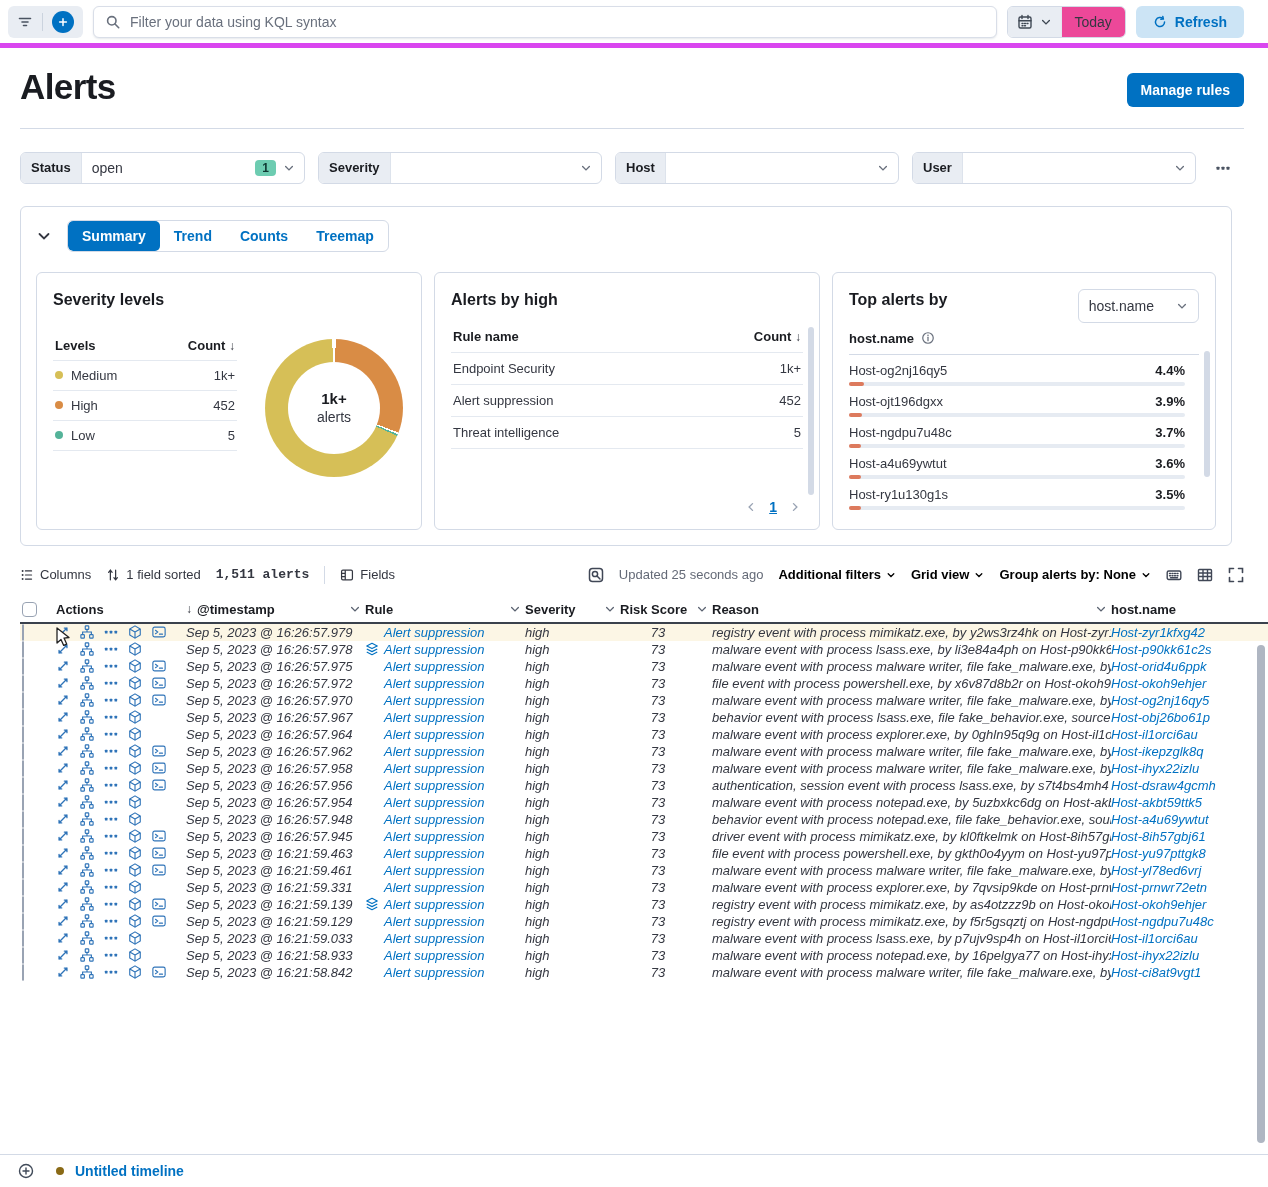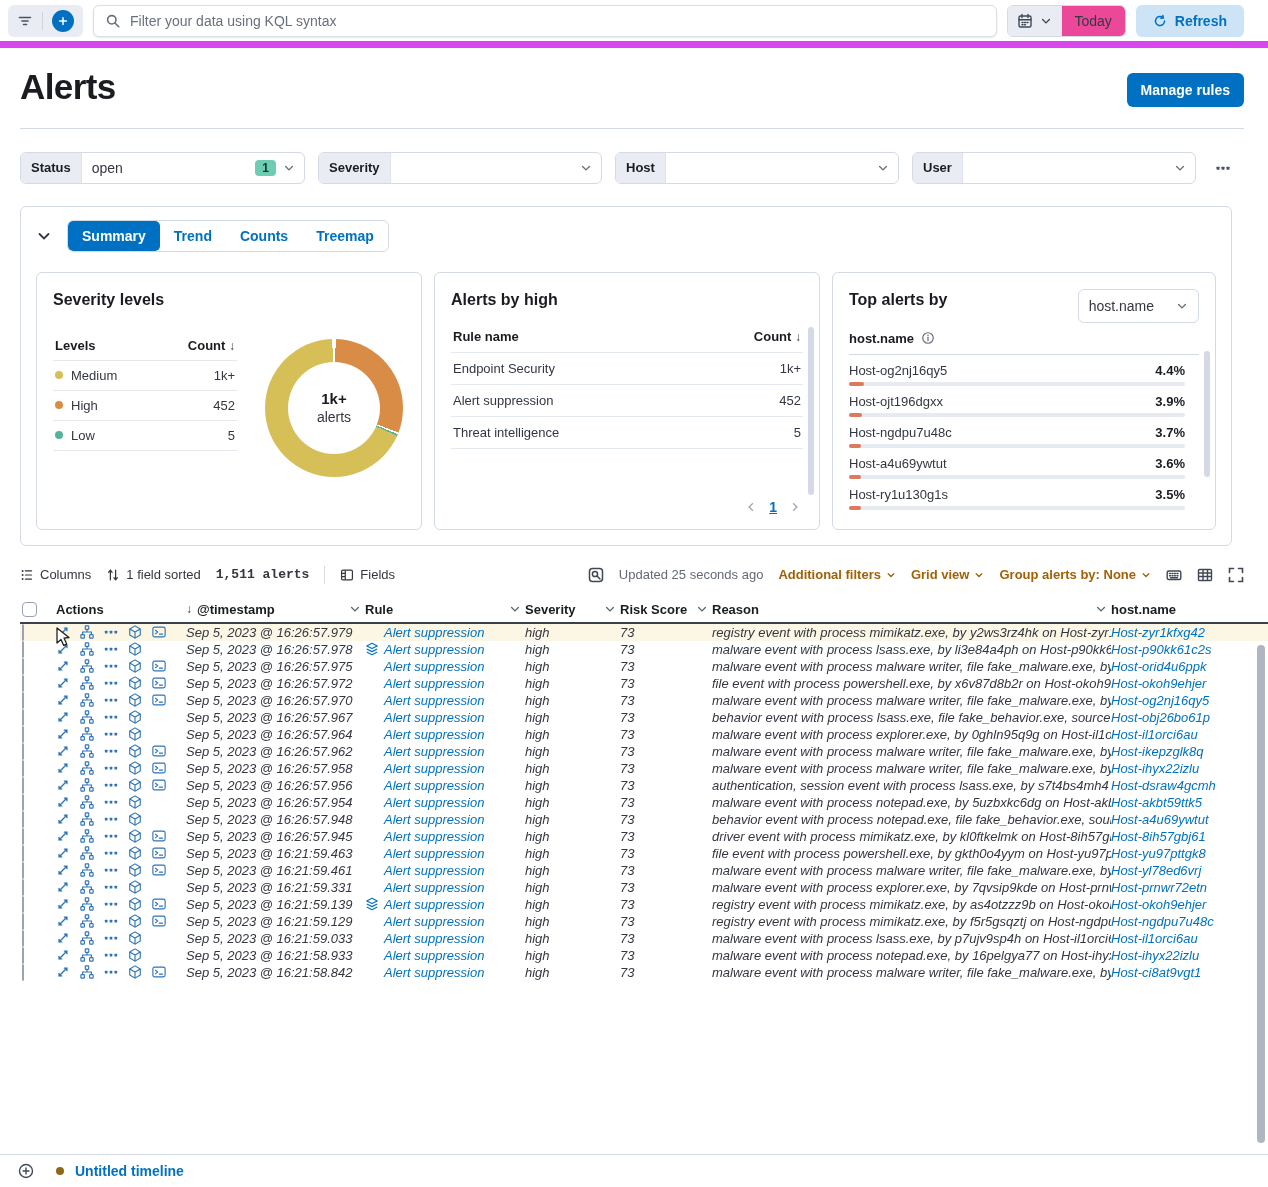--- a/index.html
+++ b/index.html
@@ -6,21 +6,21 @@
   html,body { margin:0; padding:0; }
   body {
     width:1268px; height:1187px; position:relative; overflow:hidden;
     font-family:"Liberation Sans", sans-serif; color:#343741; background:#fff;
     font-size:13px;
   }
   svg { display:block; }
   .i10{width:10px;height:10px}.i12{width:12px;height:12px}.i14{width:14px;height:14px}.i16{width:16px;height:16px}
 
   
-  .topbar { height:48px; border-bottom:7px solid #d946ef; display:flex; align-items:center; gap:10px; padding:0 24px 0 8px; }
+  .topbar { height:48px; border-bottom:5px solid #d946ef; display:flex; align-items:center; gap:10px; padding:0 24px 0 8px; }
   .btn-group { display:flex; align-items:center; height:32px; background:#E9EDF3; border-radius:6px; padding:0 9px; }
   .btn-group .sep { width:1px; height:18px; background:#CBD3DE; margin:0 9px; }
   .icon-btn { color:#4A5361; display:flex; align-items:center; }
   .plus-btn { width:22px; height:22px; border-radius:50%; background:#0071C2; color:#fff; display:flex; align-items:center; justify-content:center; }
   .kql { flex:1; height:32px; background:#fff; border:1px solid #D9DEE8; border-radius:6px; display:flex; align-items:center; gap:9px; padding:0 11px; box-shadow:0 1px 2px rgba(152,162,179,.25); }
   .kql .ph { color:#69707D; font-size:14px; }
   .datepicker { display:flex; height:32px; border:1px solid #D3DAE6; border-radius:6px; overflow:hidden; }
   .dp-cal { background:#E9EDF3; display:flex; align-items:center; gap:7px; padding:0 9px; color:#3F4854; }
   .dp-today { background:#ec4899; display:flex; align-items:center; padding:0 13px; font-size:14px; color:#343741; border-left:1px solid #E2E7EF; }
   .refresh-btn { height:32px; border-radius:6px; background:#CCE4F5; color:#0071C2; font-weight:700; font-size:14px; display:flex; align-items:center; gap:8px; padding:0 17px; }
@@ -87,37 +87,37 @@
   .bar { height:4px; background:#E6EBF2; border-radius:2px; position:relative; margin-right:14px; }
   .bar i { position:absolute; left:0; top:0; bottom:0; background:#DD7A5D; border-radius:2px; }
 
   
   .grid-toolbar { display:flex; align-items:center; justify-content:space-between; margin:20px 24px 13px 20px; }
   .gt-left, .gt-right { display:flex; align-items:center; gap:15px; }
   .gt-item { display:flex; align-items:center; gap:6px; color:#343741; font-size:13px; }
   .bold { font-weight:700;font-family:Liberation Mono, monospace; }
   .vdiv { width:1px; height:18px; background:#D3DAE6; }
   .updated { color:#646A77; }
-  .blue-ctrl { color:#a16207; font-weight:600; display:flex; align-items:center; gap:5px; }
+  .blue-ctrl { color:#000000; font-weight:600; display:flex; align-items:center; gap:5px; }
   .gt-icon { color:#404756; }
 
   
   .grid { margin-left:20px; }
   .grid-header, .grid-row { display:grid; grid-template-columns:30px 136px 179px 160px 95px 92px 399px 129px; align-items:center; }
   .grid-header { height:27px; border-bottom:2px solid #3A414C; font-weight:700; color:#1A1C21; }
   .gh-cell { display:flex; align-items:center; gap:5px; padding-right:4px; overflow:hidden; white-space:nowrap; }
   .gh-chev { margin-left:auto; color:#5A6270; }
   .grid-row { height:17px;font-style:italic; }
   .grid-row.hover { background:#FCF6E5; }
   .cb { width:15px; height:15px; border:1px solid #99A3B3; border-radius:4px; background:#fff; margin-left:2px; }
   .cell-actions { display:flex; align-items:center; gap:10px; color:#2E73B8; padding-left:6px; }
   .ts { white-space:nowrap; color:#343741; }
   .rule-cell { display:flex; align-items:center; gap:5px; overflow:hidden; white-space:nowrap; }
   .link { color:#0071C2; }
-  .risk-cell { text-align:left; padding-right:16px; }
+  .risk-cell { text-align:center; padding-right:16px; }
   .reason-cell { white-space:nowrap; overflow:hidden; padding-right:8px; }
   .host-cell { white-space:nowrap; overflow:hidden; }
 
   
   .timeline-bar { position:absolute; left:0; right:0; bottom:0; height:33px; background:#fff; border-top:1px solid #D3DAE6; display:flex; align-items:center; padding-left:18px; }
   .tl-plus { color:#404A59; }
   .tl-dot { width:8px; height:8px; border-radius:50%; background:#8A6A16; margin-left:22px; }
   .tl-label { color:#0071C2; font-weight:600; font-size:14px; margin-left:11px; }
 
   

